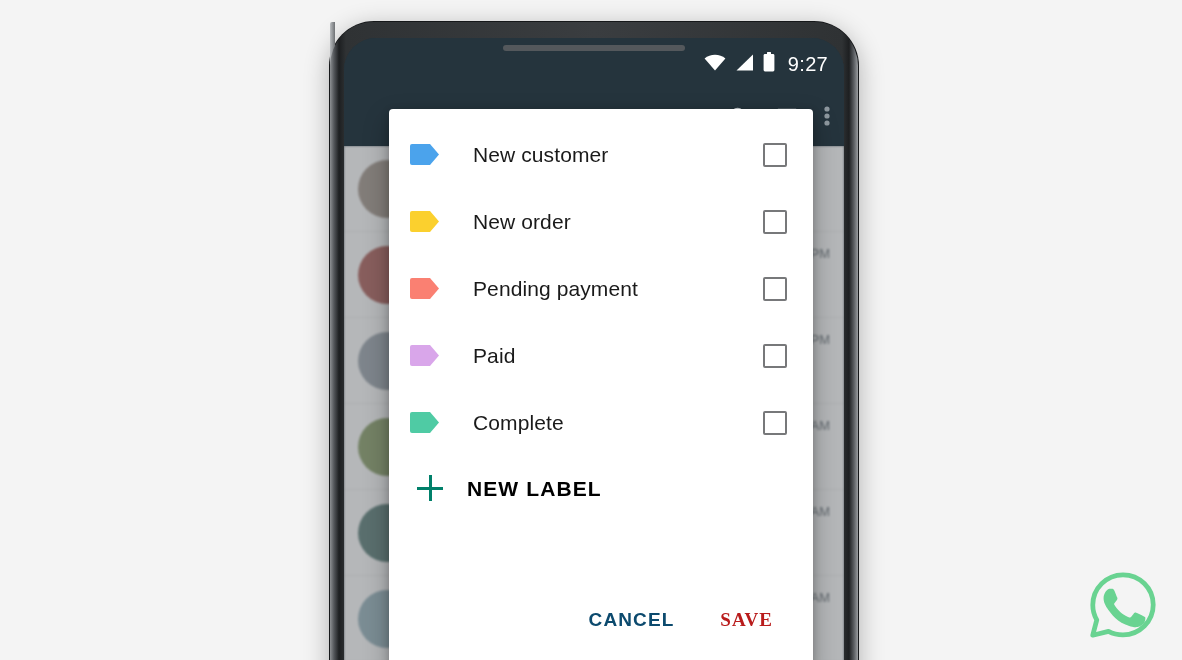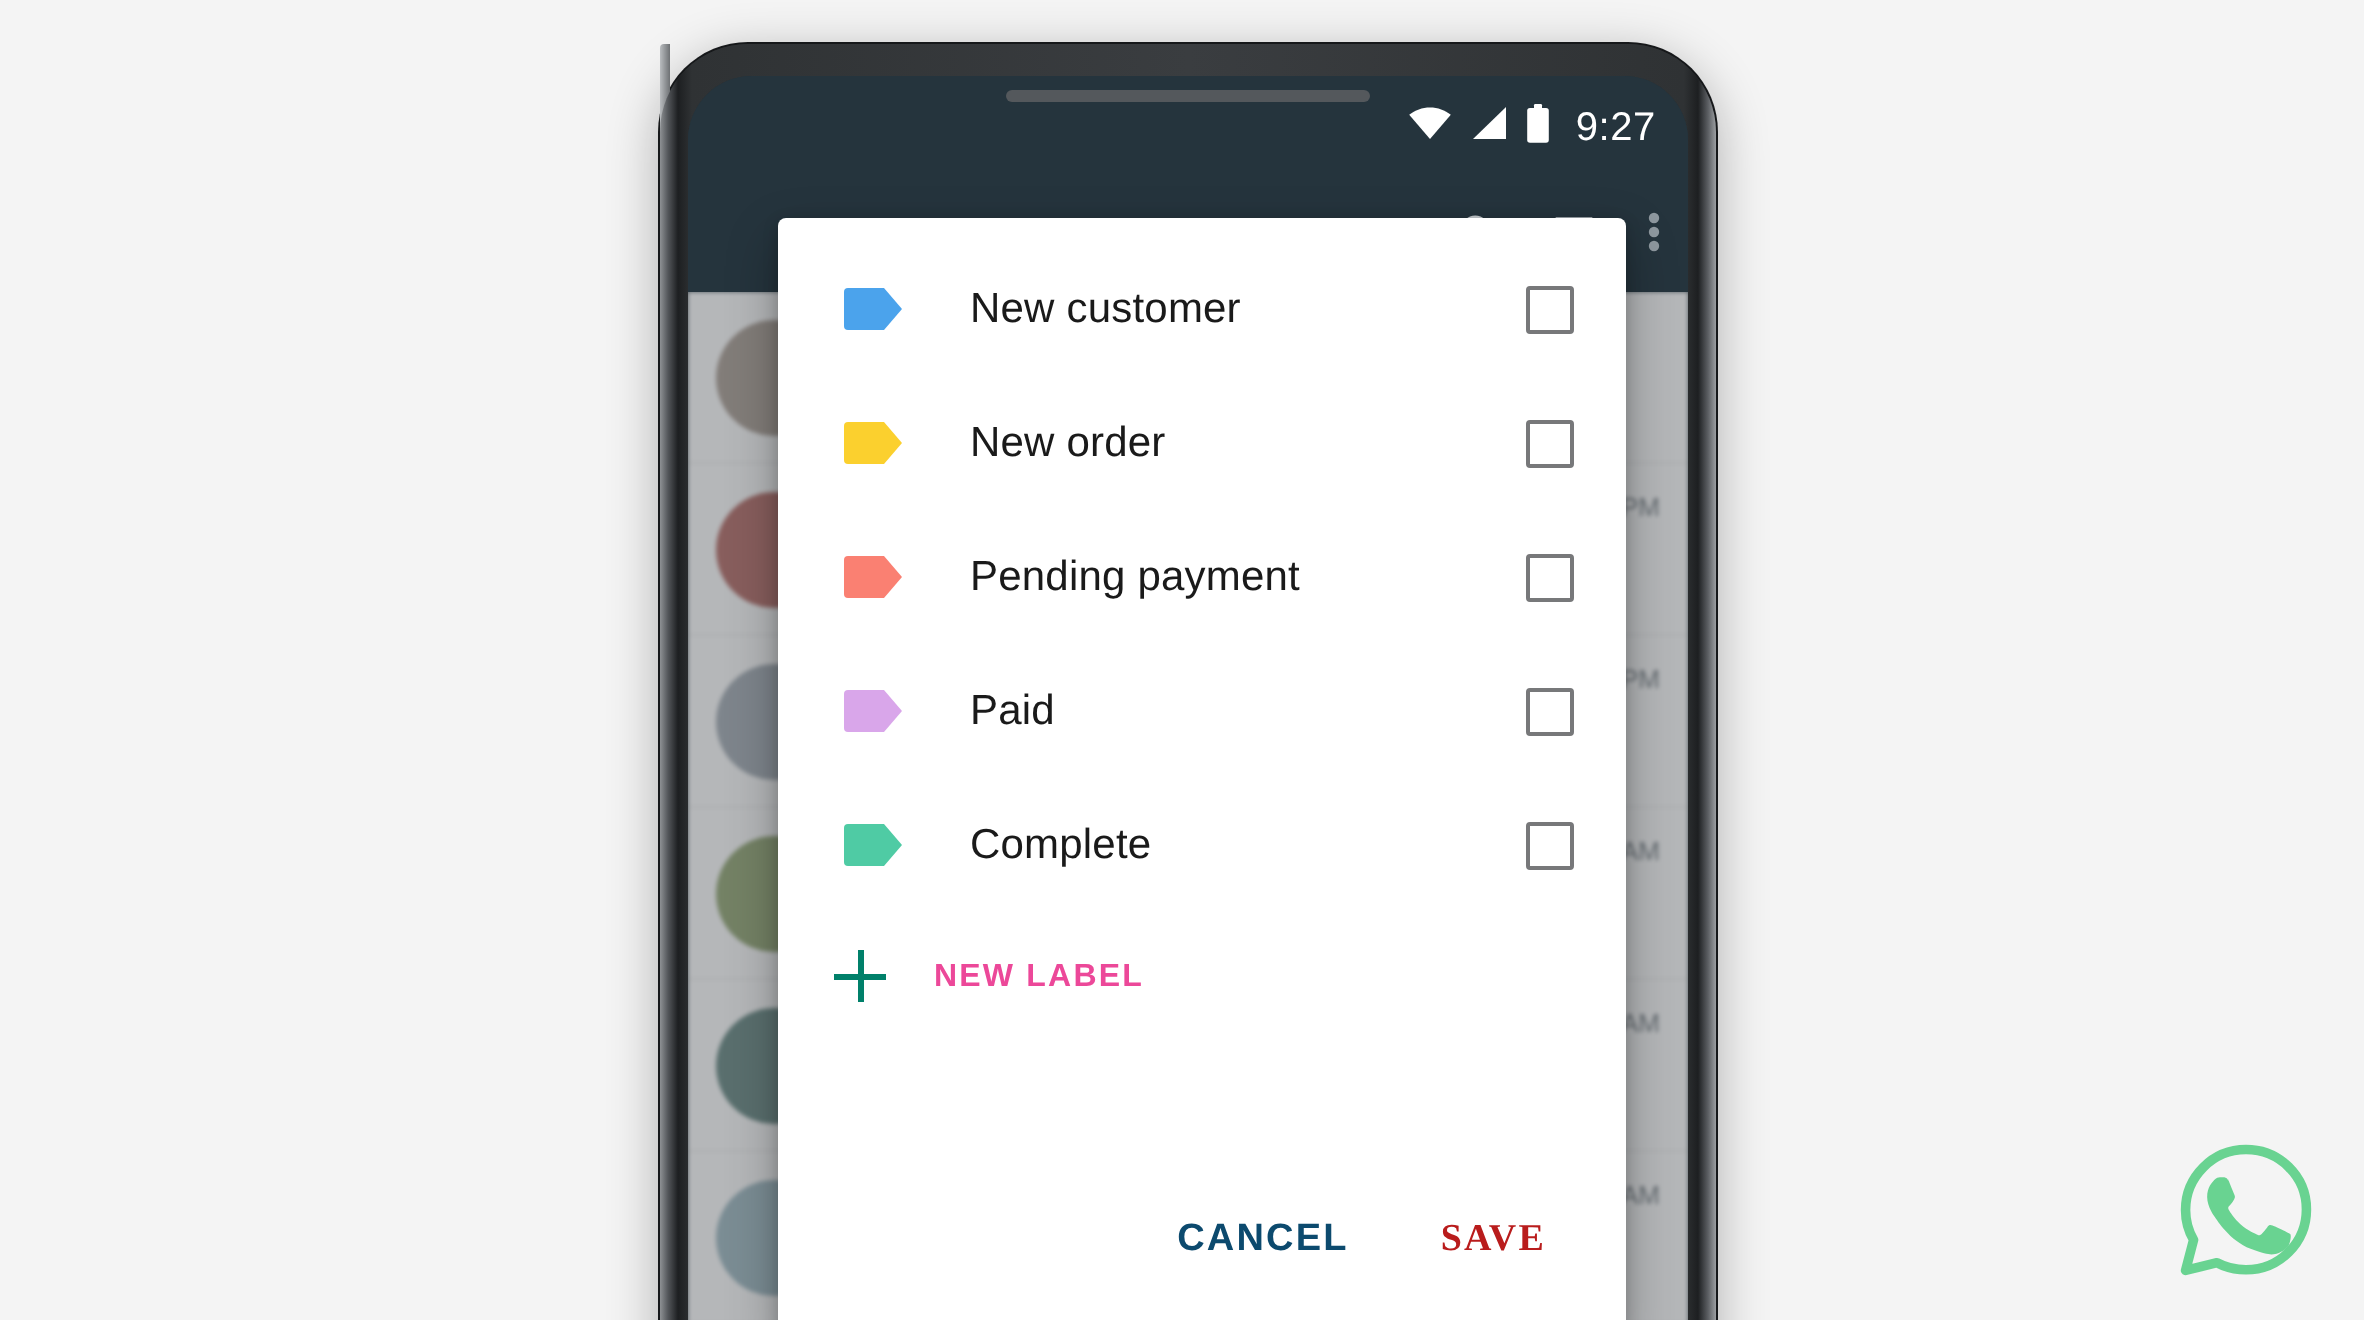--- a/index.html
+++ b/index.html
@@ -112,21 +112,21 @@
     display:flex; flex-direction:column;
   }
   #dialog-title {
     font-size:27px; font-weight:bold; color:#101010;
     padding:36px 0 4px 33px; letter-spacing:.1px;
   }
 
   #label-list { padding-top:12px; }
   .label-row {
     display:flex; align-items:center;
-    height:67px; padding:0 26px 0 33px;
+    height:67px; padding:0 26px 0 21px;
   }
   .tag-icon { flex:0 0 30px; width:30px; height:21px; position:relative; }
   .tag-icon svg { display:block; }
   .label-text {
     flex:1 1 auto; font-size:21px; color:#1a1a1a;
     padding-left:33px; letter-spacing:.1px;
   }
   .checkbox {
     flex:0 0 24px; width:24px; height:24px;
     border:2px solid #77787a; border-radius:2px;
@@ -137,21 +137,21 @@
     display:flex; align-items:center;
     padding:12px 0 0 28px; height:54px;
   }
   #new-label-plus { width:28px; height:28px; flex:0 0 28px; position:relative; }
   #new-label-plus::before, #new-label-plus::after {
     content:""; position:absolute; background:#00806a;
   }
   #new-label-plus::before { left:0; top:12px; width:26px; height:3px; }
   #new-label-plus::after  { top:0; left:11.5px; height:26px; width:3px; }
   #new-label-text {
-    font-size:16px; color:#ec4899; font-weight:bold;
+    font-size:21px; color:#000000; font-weight:bold;
     letter-spacing:1.1px; padding-left:22px;
   }
 
   #dialog-actions {
     margin-top:auto;
     display:flex; justify-content:flex-end; align-items:center;
     gap:22px; padding:0 28px 30px 0;
   }
   .dlg-btn {
     background:none; border:none; cursor:pointer;

